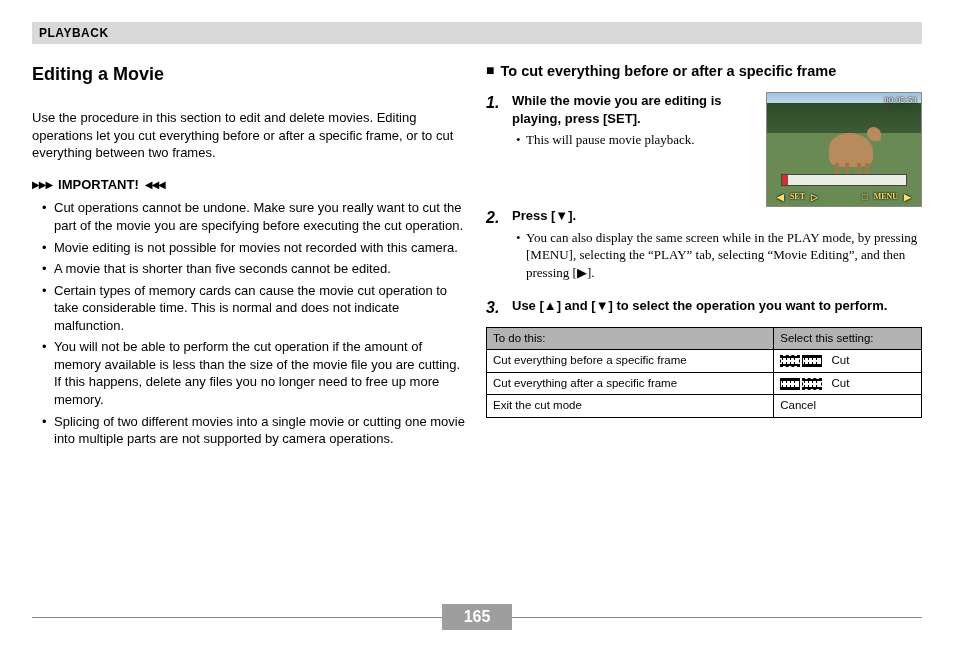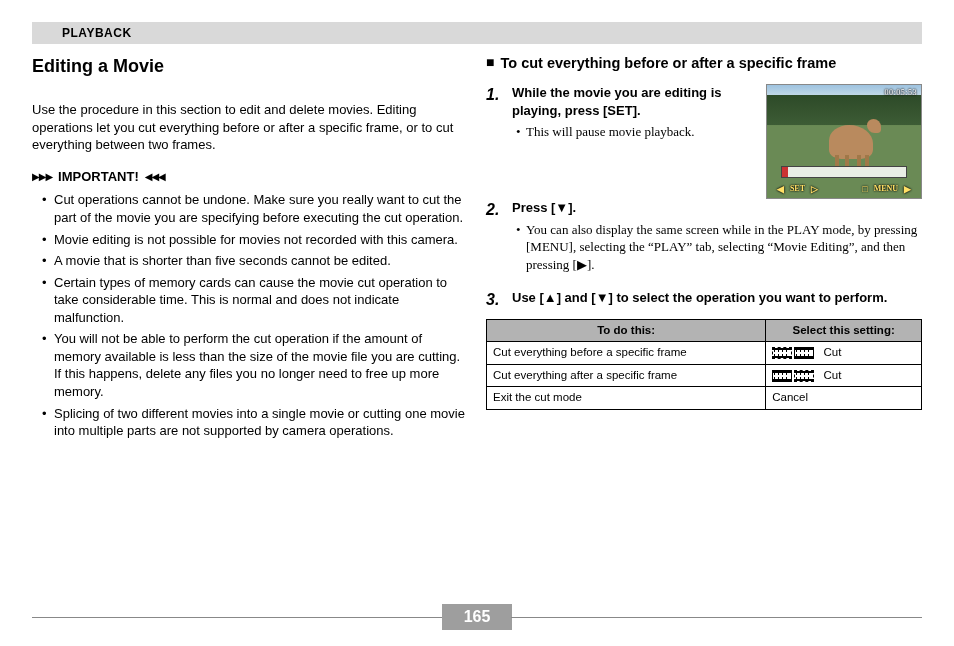--- a/index.html
+++ b/index.html
@@ -12,25 +12,25 @@
     font-size: 13px;
     line-height: 1.35;
   }
   .page {
     padding: 22px 32px 0 32px;
   }
   .header-bar {
     background: #d9d9d9;
     height: 22px;
     line-height: 22px;
-    padding-left: 30px;
+    padding-left: 7px;
     font-weight: bold;
     font-size: 12px;
     letter-spacing: 0.5px;
-    margin-bottom: 10px;
+    margin-bottom: 18px;
   }
   .cols {
     display: flex;
     gap: 18px;
   }
   .col {
     flex: 1 1 50%;
     min-width: 0;
   }
   h2.section-title {
@@ -179,22 +179,21 @@
     margin-top: 8px;
   }
   table.ops th, table.ops td {
     border: 1px solid #000;
     padding: 3px 6px;
     text-align: left;
     vertical-align: middle;
   }
   table.ops th {
     background: #b3b3b3;
-    font-weight: bold;
-    text-align: center;
+    font-weight: normal;
   }
   .filmicon {
     display: inline-flex;
     gap: 2px;
     vertical-align: middle;
     margin-right: 6px;
   }
   .filmicon .strip {
     width: 20px; height: 12px;
     border: 1px solid #000;

